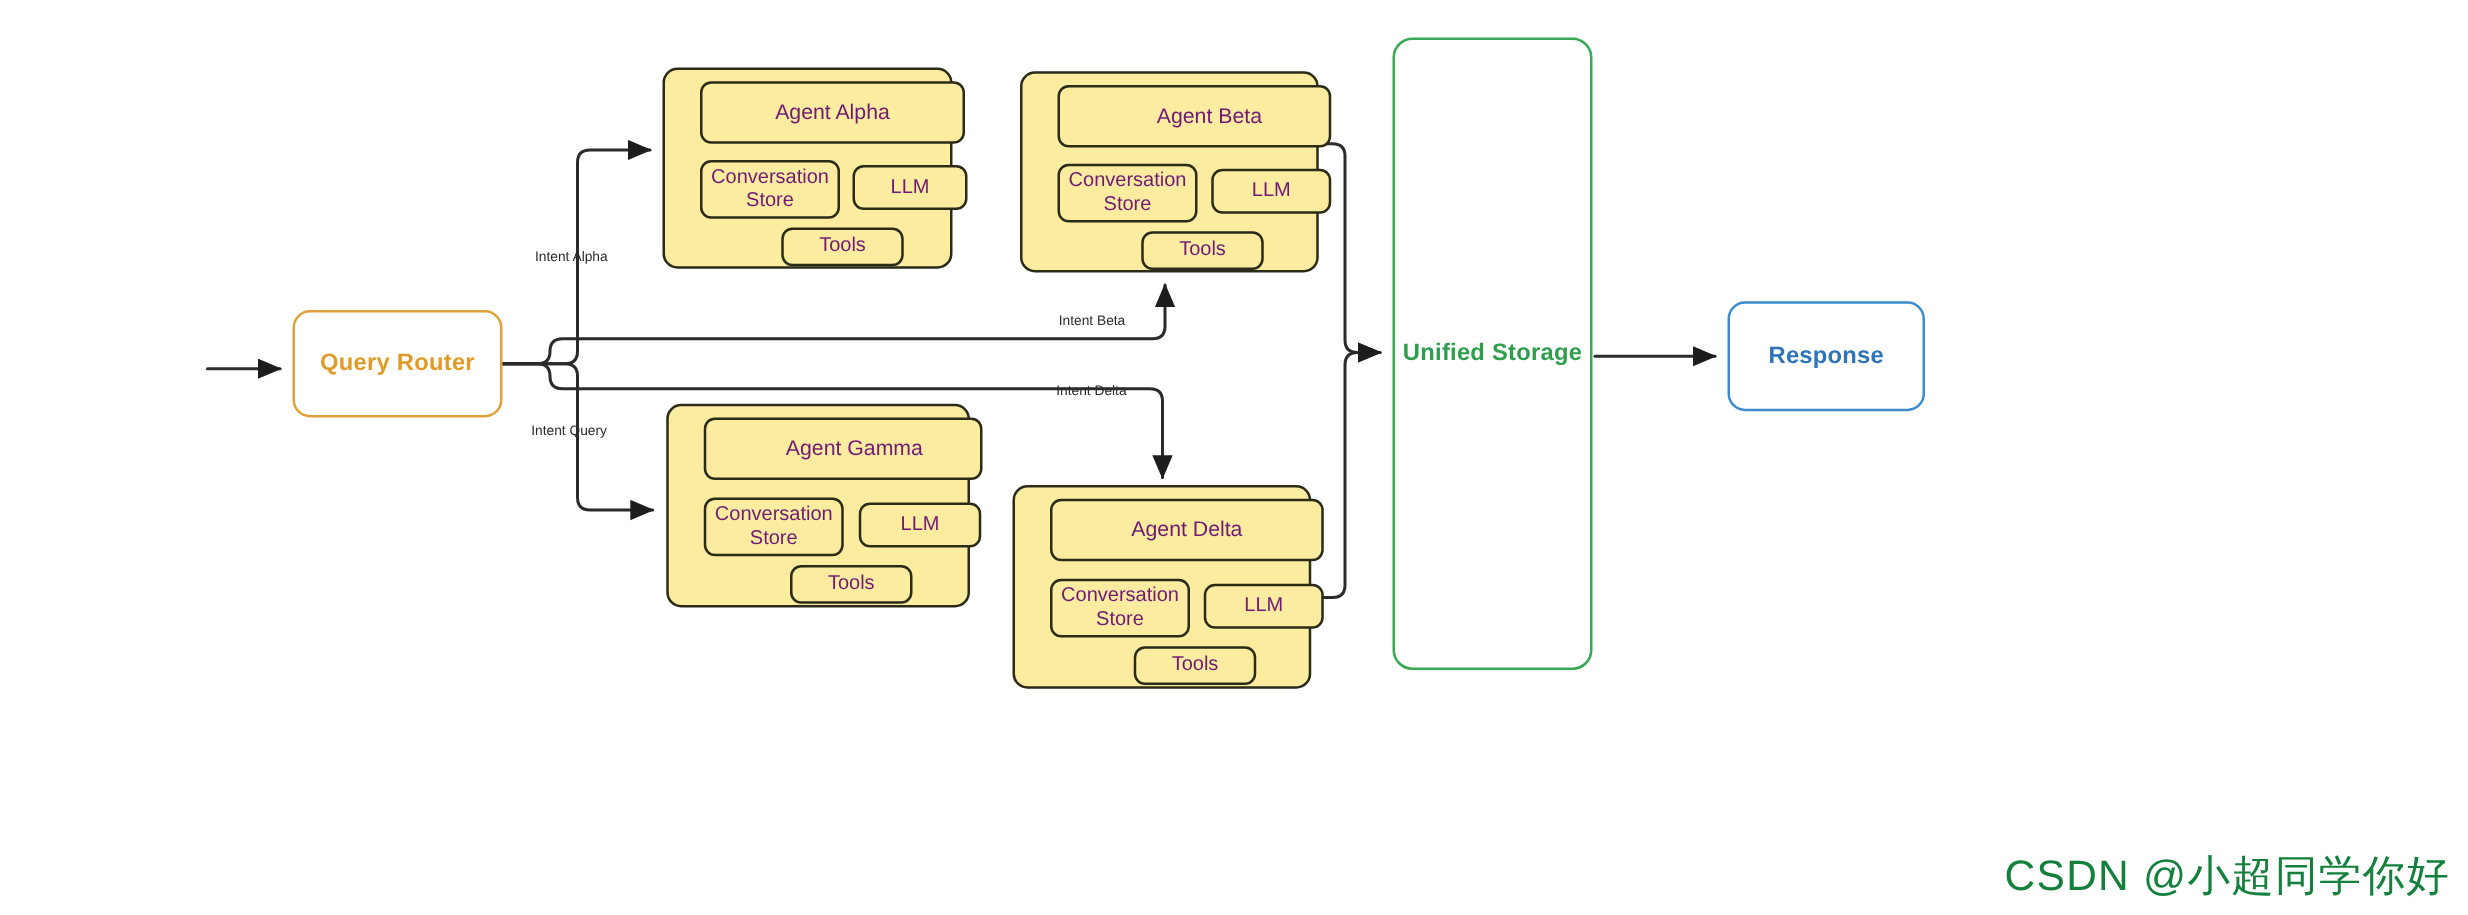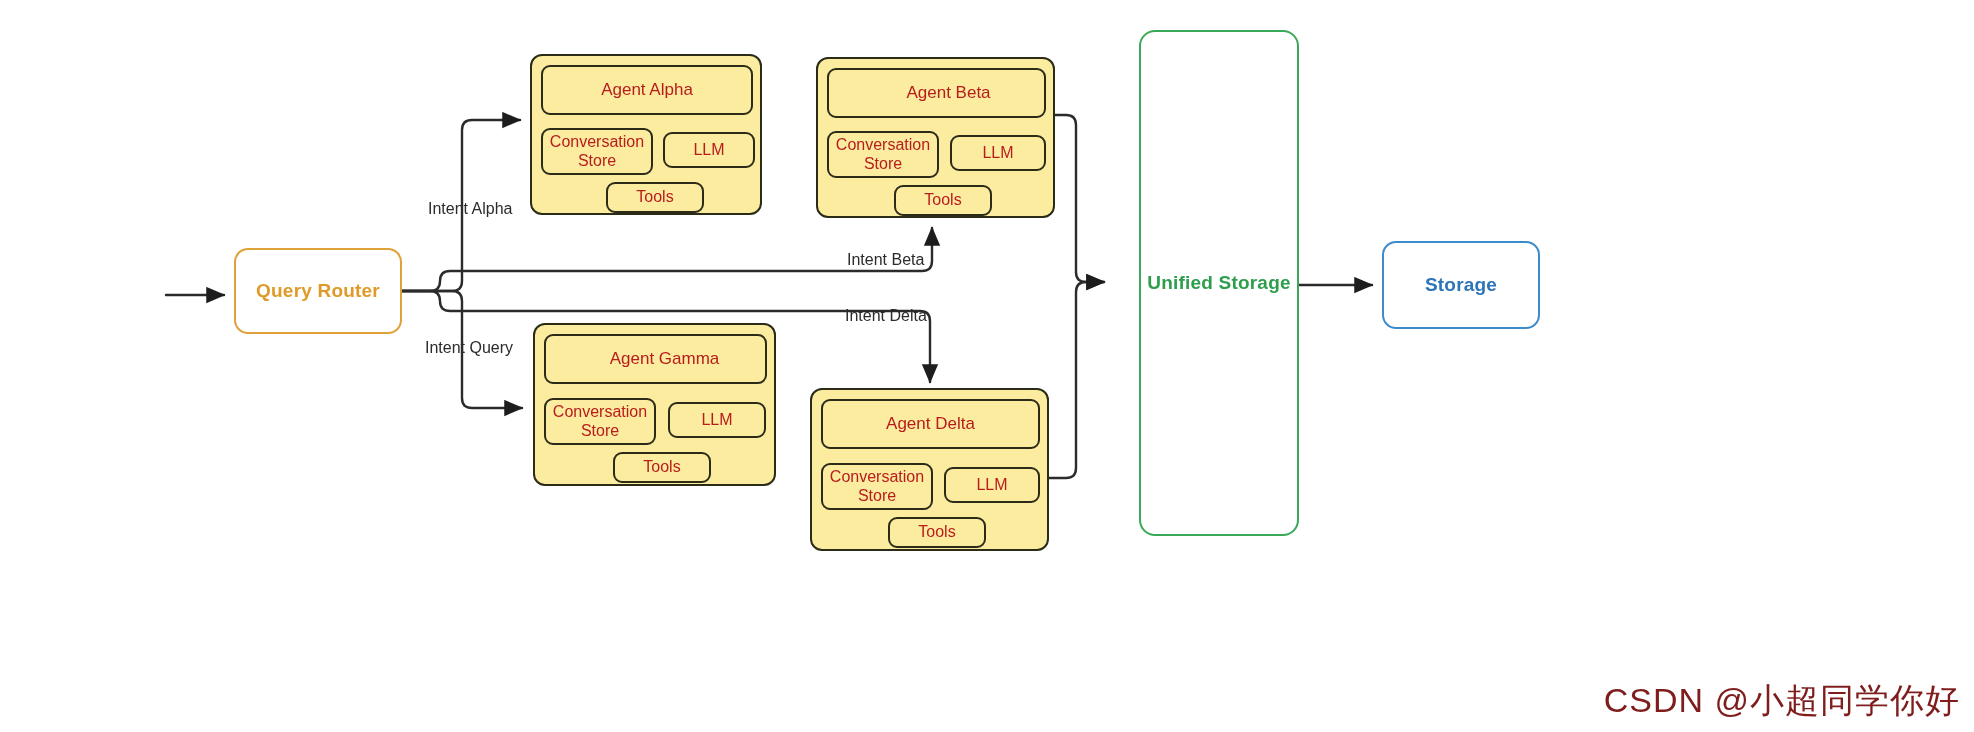--- a/index.html
+++ b/index.html
@@ -56,21 +56,20 @@
     border: 2.5px solid #e0a13a;
     border-radius: 14px;
   }
   .router .node-label { color: #e09a27; }
 
   
   .storage {
     background: #ffffff;
     border: 2.5px solid #3aa957;
     border-radius: 16px;
-    margin-left: 25px;
   }
   .storage .node-label { color: #2e9e4d; }
 
   
   .agent {
     position: absolute;
     box-sizing: border-box;
     background: #fbecA0;
     background: #fbeca0;
     border: 2px solid #2b2b18;
@@ -79,45 +78,46 @@
   .agent-inner {
     position: absolute;
     box-sizing: border-box;
     background: #fbeca0;
     border: 2px solid #2b2b18;
     border-radius: 9px;
     display: flex;
     align-items: center;
     justify-content: center;
     text-align: center;
-    color: #b91c1c;
+    color: #701a75;
     font-size: 16px;
     line-height: 1.18;
+    margin-left: 19px;
   }
   .agent-title {
     font-size: 17px;
     font-weight: 500;
   }
 
   
   .edge-label {
     position: absolute;
-    font-size: 16px;
+    font-size: 11px;
     color: #2b2b2b;
     white-space: nowrap;
     background: transparent;
   }
 
   
   .watermark {
     position: absolute;
     right: 14px;
     bottom: 8px;
     font-size: 34px;
-    color: #7f1d1d;
+    color: #15803d;
     letter-spacing: 1px;
     white-space: nowrap;
     user-select: none;
   }
 </style>
 </head>
 <body>
 
 <div id="canvas">
 
@@ -211,21 +211,21 @@
     <div class="agent-inner" style="left:76px; top:127px; width:98px; height:31px;">
       <span>Tools</span>
     </div>
   </div>
 
   <div class="node storage" style="left:1114px; top:30px; width:160px; height:506px;">
     <span class="node-label">Unified Storage</span>
   </div>
 
   <div class="node term" style="left:1382px; top:241px; width:158px; height:88px;">
-    <span class="node-label">Storage</span>
+    <span class="node-label">Response</span>
   </div>
 
   <div class="edge-label" style="left:428px; top:200px;">
     <span>Intent Alpha</span>
   </div>
   <div class="edge-label" style="left:847px; top:251px;">
     <span>Intent Beta</span>
   </div>
   <div class="edge-label" style="left:425px; top:339px;">
     <span>Intent Query</span>

